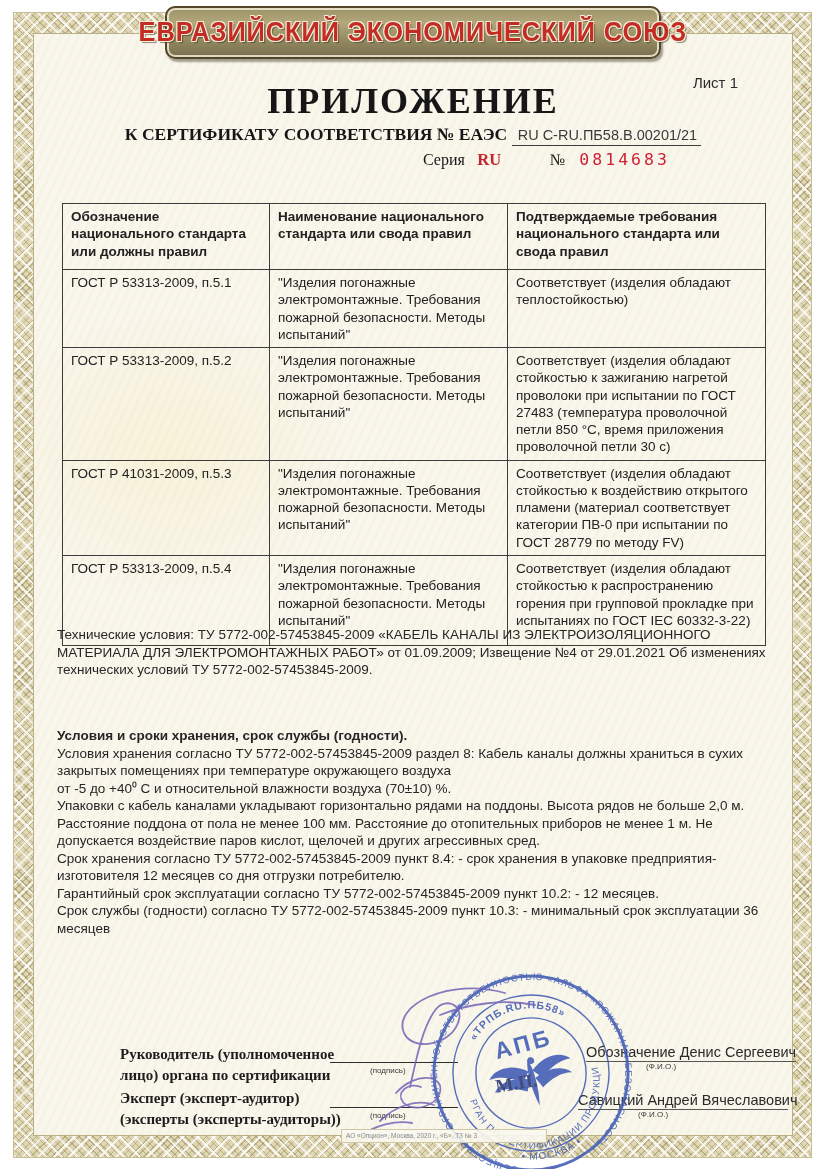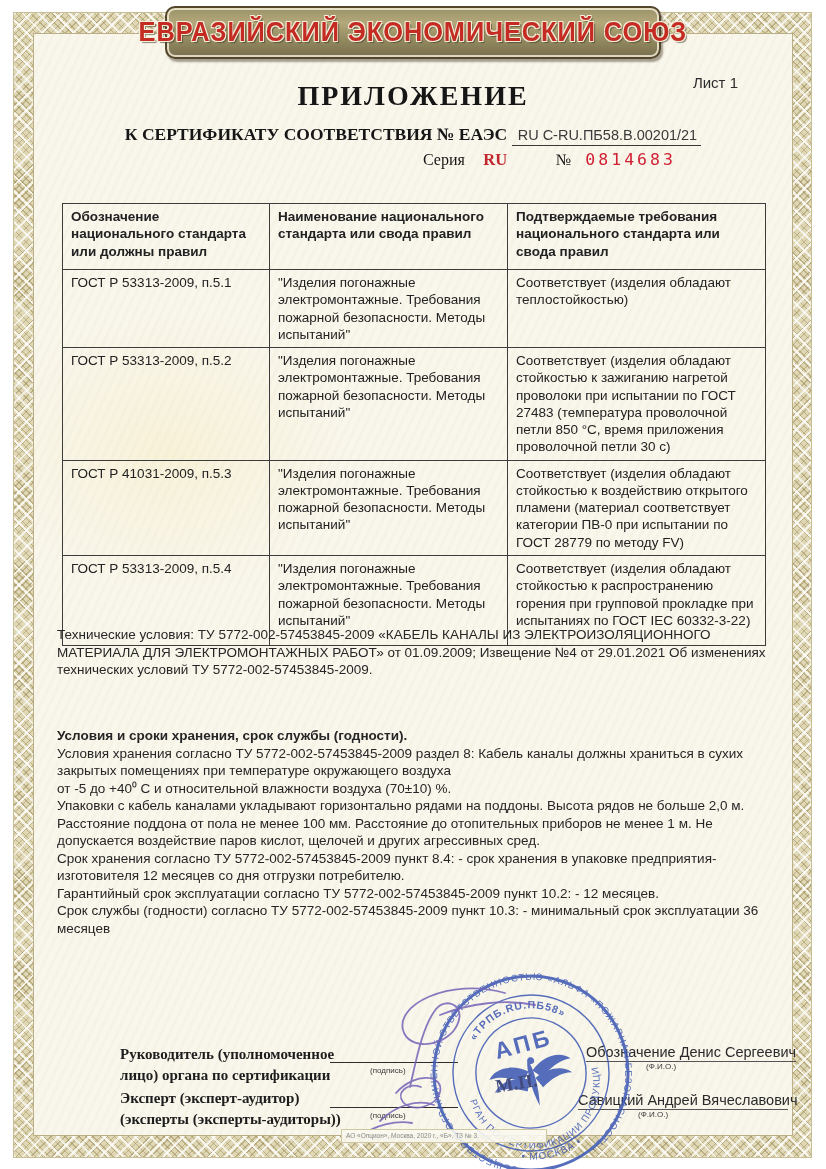--- a/index.html
+++ b/index.html
@@ -38,29 +38,29 @@
   .banner-text{
     font-weight:bold;font-size:27px;white-space:nowrap;color:#c32b23;
     transform:scaleX(.94);letter-spacing:1px;
     text-shadow:-1px -1px 0 #f3eeda,1px -1px 0 #f3eeda,-1px 1px 0 #f3eeda,1px 1px 0 #f3eeda,2px 2px 1px rgba(55,45,25,.55);
   }
 
   .sheet-label{position:absolute;top:74px;right:88px;font-size:15px;color:#2c2c2c;}
 
   .doc-title{
     position:absolute;top:80px;left:0;right:0;text-align:center;
-    font-family:"Liberation Serif",serif;font-weight:bold;font-size:28px;
+    font-family:"Liberation Serif",serif;font-weight:bold;font-size:36px;
     letter-spacing:2px;color:#161616;
   }
   .cert-line{position:absolute;top:124px;left:0;right:0;text-align:center;white-space:nowrap;color:#161616;}
   .cert-label{font-family:"Liberation Serif",serif;font-weight:bold;font-size:17.5px;}
   .cert-number{font-size:14.5px;color:#3a3a3a;border-bottom:1.5px solid #3a3a3a;padding:0 4px 2px 6px;}
   .seria-line{position:absolute;top:150px;left:423px;white-space:nowrap;}
   .seria-label{font-family:"Liberation Serif",serif;font-size:16px;color:#161616;margin-top:7px;}
-  .seria-value{font-family:"Liberation Serif",serif;font-weight:bold;font-size:16.5px;color:#c1272d;margin-left:14px;}
+  .seria-value{font-family:"Liberation Serif",serif;font-weight:bold;font-size:16.5px;color:#c1272d;margin-left:8px;}
   .num-sign{font-family:"Liberation Serif",serif;font-size:16px;color:#161616;margin-left:44px;}
   .form-number{font-family:"DejaVu Sans Mono",monospace;font-size:16.5px;color:#cf2133;letter-spacing:3px;margin-left:10px;}
 
   
   .std-table{
     position:absolute;left:62px;top:203px;width:703px;
     border-collapse:collapse;table-layout:fixed;
     font-size:13.5px;line-height:1.28;color:#222;
   }
   .std-table td,.std-table th{

